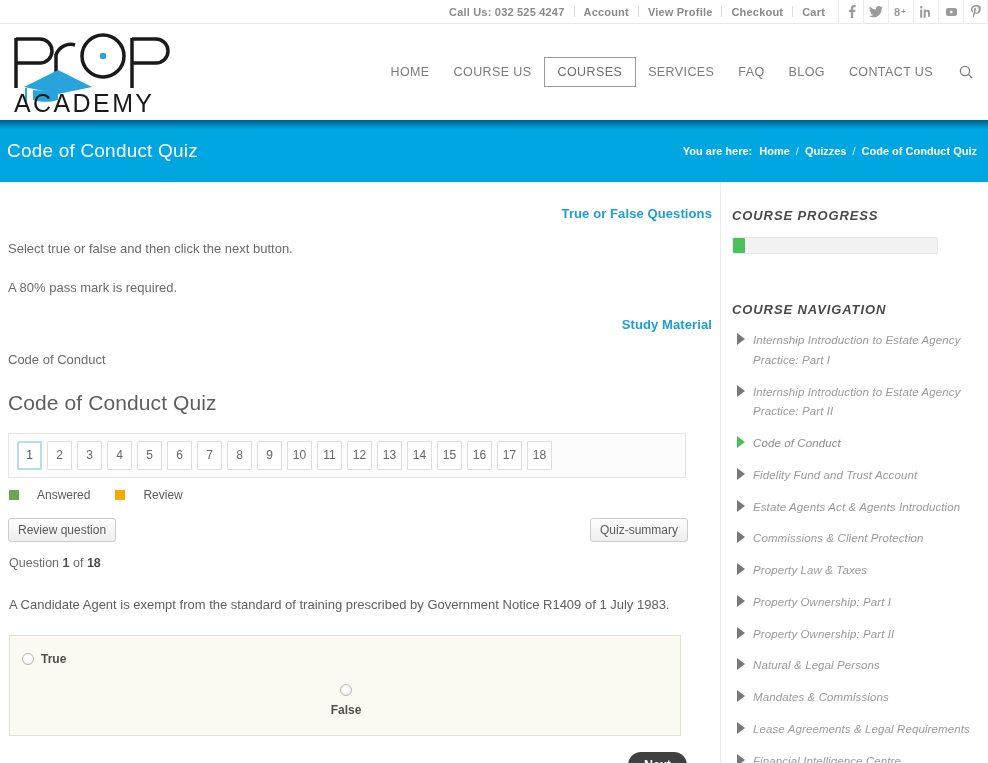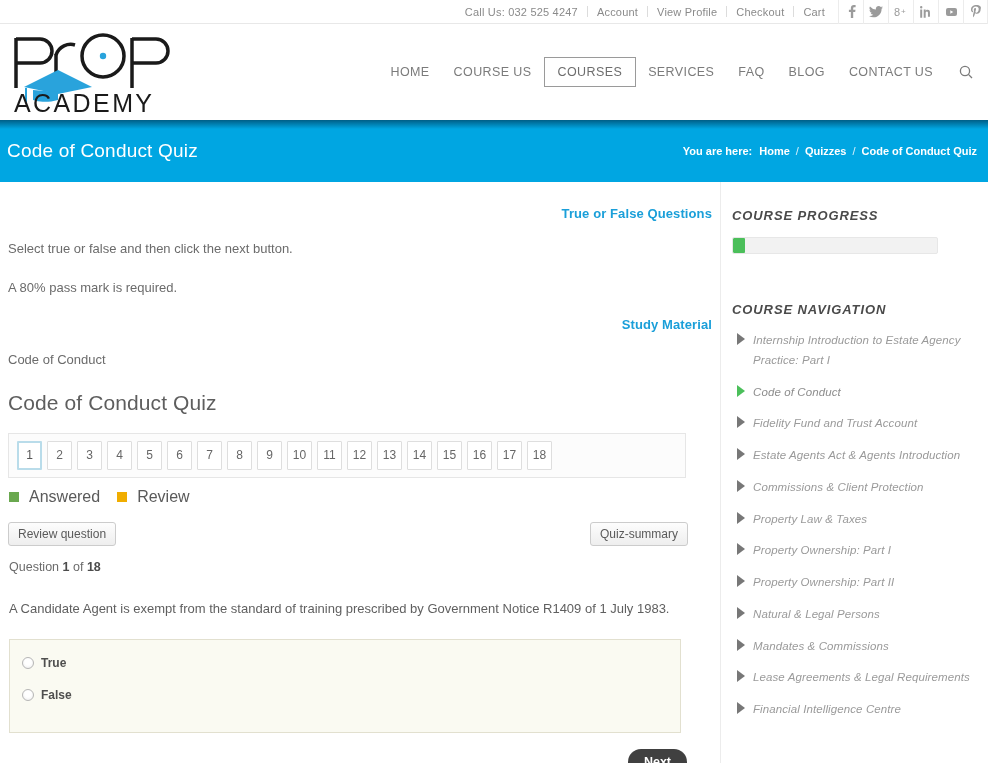--- a/index.html
+++ b/index.html
@@ -16,20 +16,21 @@
 
   
   .topbar {
     height: 24px;
     border-bottom: 1px solid #e8e8e8;
     display: flex;
     align-items: center;
     justify-content: flex-end;
     padding: 0;
     background: #fff;
+    font-weight: bold;
   }
   .topbar-links {
     display: flex;
     align-items: center;
     height: 24px;
     font-size: 11px;
     color: #888;
   }
   .topbar-links .tb-item {
     padding: 0 9px;
@@ -209,23 +210,23 @@
     border-radius: 1px;
   }
   .qnum.current {
     border: 2px solid #b9dcea;
     color: #555;
   }
 
   .legend {
     display: flex;
     align-items: center;
-    gap: 10px;
+    gap: 18px;
     margin: 0 0 16px 2px;
-    font-size: 16px;
+    font-size: 12px;
     color: #5a5a5a;
   }
   .legend .sw { width: 10px; height: 10px; display: inline-block; }
   .legend .sw.answered { background: #6aa84f; }
   .legend .sw.review { background: #f0ad00; }
   .legend .lg-lbl { margin-right: 7px; }
 
   .btnrow {
     display: flex;
     justify-content: space-between;
@@ -264,21 +265,21 @@
     padding: 12px 10px 14px 10px;
     margin-left: 2px;
   }
   .answer-row {
     display: flex;
     align-items: center;
     gap: 7px;
     padding: 4px 0 4px 2px;
     margin-bottom: 10px;
   }
-  .answer-row:last-child { margin-bottom: 12px; }
+  .answer-row:last-child { margin-bottom: 0; flex-direction: column; }
   .radio {
     width: 12px;
     height: 12px;
     border-radius: 50%;
     border: 1px solid #b6b6b6;
     background: radial-gradient(circle at 50% 40%, #ffffff 40%, #eaeaea 100%);
     flex: 0 0 auto;
   }
   .answer-label {
     font-size: 12px;
@@ -537,20 +538,24 @@
     <div class="progress-track">
       <div class="progress-fill" id="progress-fill" style="width: 6%;"></div>
     </div>
 
     <div class="side-head2">COURSE NAVIGATION</div>
     <ul class="navlist">
       <li class="navitem">
         <span class="tri"></span>
         <span class="nav-lbl">Internship Introduction to Estate Agency Practice: Part I</span>
       </li>
+      <li class="navitem">
+        <span class="tri"></span>
+        <span class="nav-lbl">Internship Introduction to Estate Agency Practice: Part II</span>
+      </li>
       <li class="navitem active">
         <span class="tri"></span>
         <span class="nav-lbl">Code of Conduct</span>
       </li>
       <li class="navitem">
         <span class="tri"></span>
         <span class="nav-lbl">Fidelity Fund and Trust Account</span>
       </li>
       <li class="navitem">
         <span class="tri"></span>

